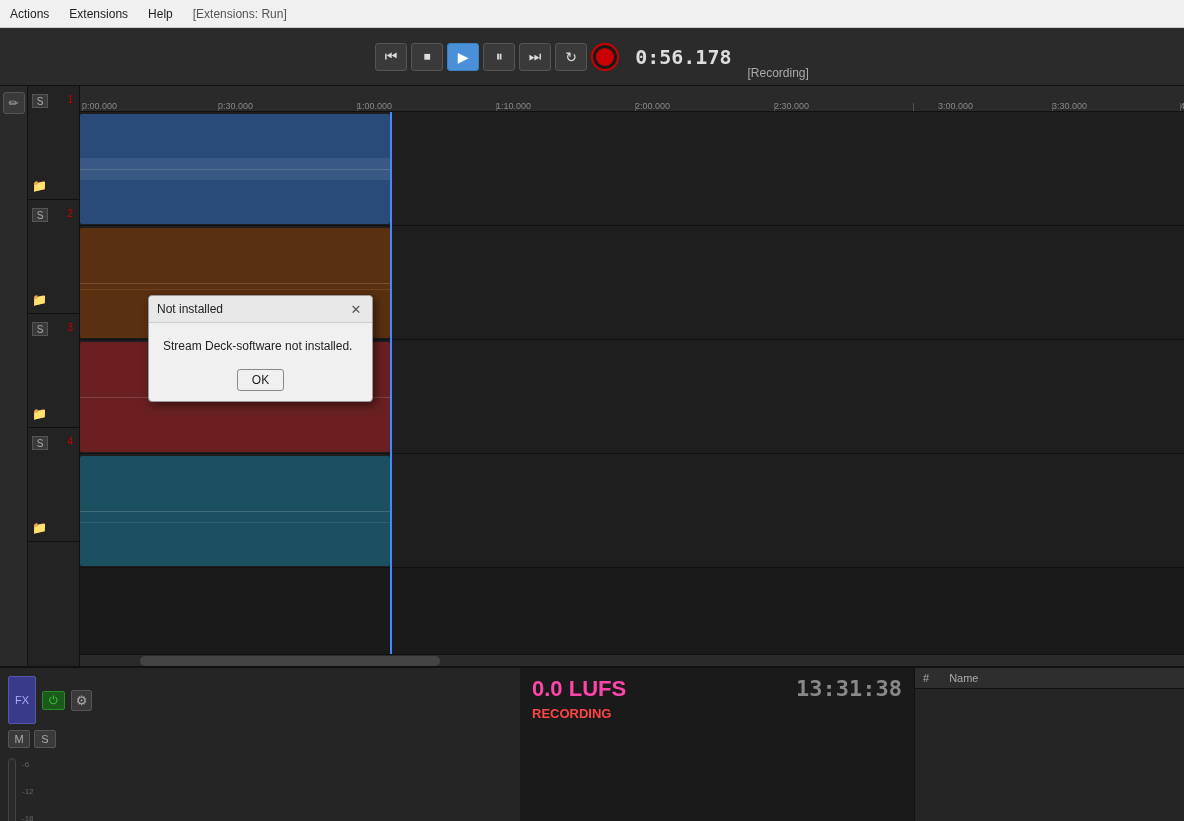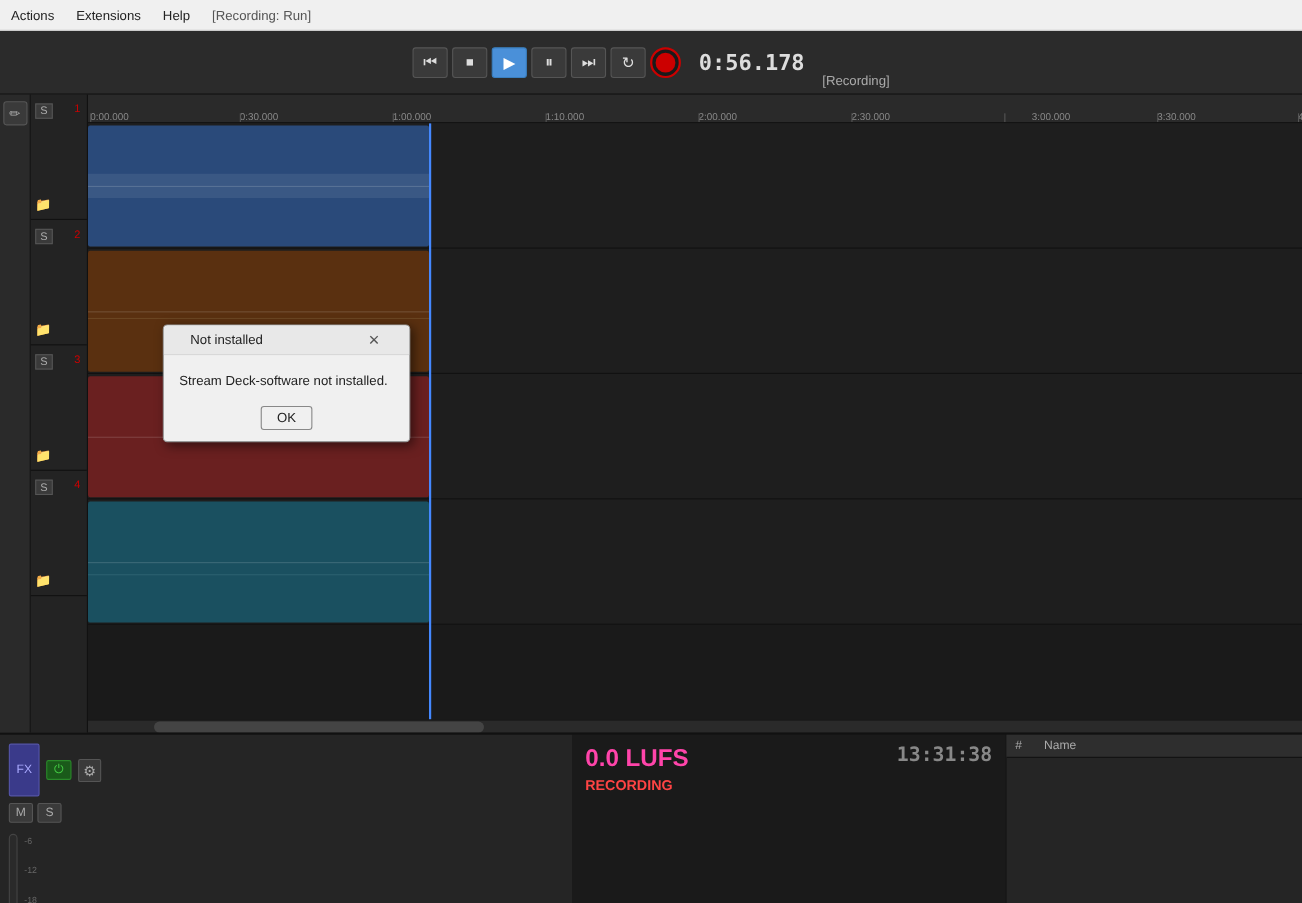--- a/index.html
+++ b/index.html
@@ -332,21 +332,21 @@
     }
     .time-counter {
       color: #ff3333;
       font-size: 48px;
       font-weight: bold;
       font-family: monospace;
       margin-top: 2px;
     }
     .big-clock {
       color: #888;
-      font-size: 18px;
+      font-size: 22px;
       font-weight: bold;
       font-family: monospace;
       margin-left: auto;
       align-self: flex-start;
     }
 
     
     #track-list-panel {
       width: 270px;
       background: #252525;
@@ -397,21 +397,21 @@
       width: 225px;
       background: #f0f0f0;
       border: 1px solid #999;
       border-radius: 4px;
       box-shadow: 3px 3px 10px rgba(0,0,0,0.5);
       pointer-events: all;
     }
     #dialog-title-bar {
       background: #e8e8e8;
       border-bottom: 1px solid #ccc;
-      padding: 5px 24px;
+      padding: 5px 8px;
       display: flex;
       align-items: center;
       justify-content: space-between;
       border-radius: 4px 4px 0 0;
     }
     #dialog-title-text {
       font-size: 12px;
       color: #222;
     }
     #dialog-close {
@@ -500,21 +500,21 @@
       color: #666;
     }
   </style>
 </head>
 <body>
 
 <div id="menu-bar">
   <span class="menu-item">Actions</span>
   <span class="menu-item">Extensions</span>
   <span class="menu-item">Help</span>
-  <span class="menu-item reascript">[Recording: Run]</span>
+  <span class="menu-item reascript">[Extensions: Run]</span>
 </div>
 
 <div id="transport-bar">
   <div class="transport-btn">⏮</div>
   <div class="transport-btn">⏹</div>
   <div class="transport-btn play">▶</div>
   <div class="transport-btn">⏸</div>
   <div class="transport-btn">⏭</div>
   <div class="transport-btn">↻</div>
   <div class="transport-btn record">

